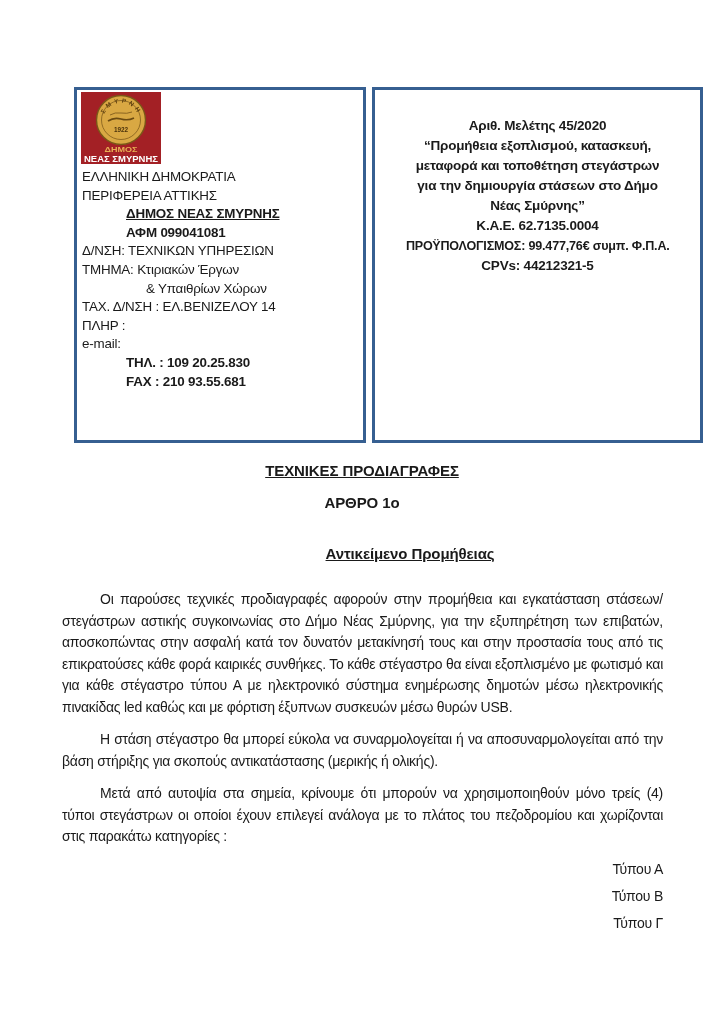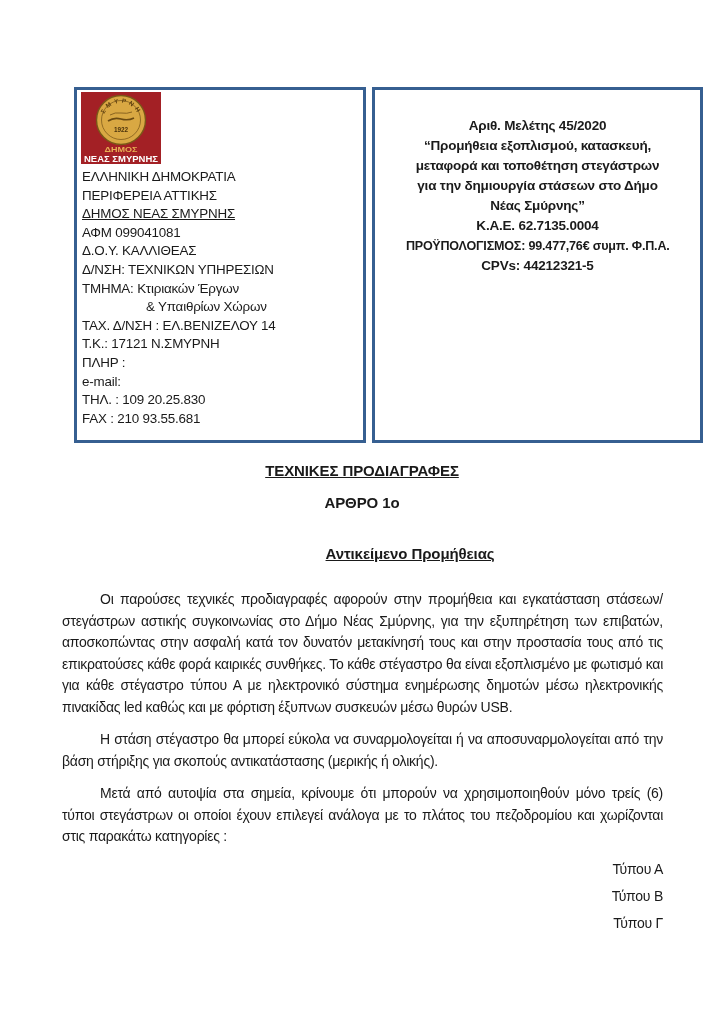--- a/index.html
+++ b/index.html
@@ -37,21 +37,21 @@
   
   .logo-wrap { width:80px; height:72px; margin:0 0 4px 1px; }
   .logo-wrap svg { display:block; }
 
   
   .agency-line {
     font-size:13.4px; line-height:18.6px;
     letter-spacing:-0.2px; white-space:nowrap;
     padding-left:2px;
   }
-  .bold { font-weight:normal; }
+  .bold { font-weight:bold;margin-left:44px; }
   .underline { text-decoration:underline; }
   .indent2 { padding-left:66px; }
 
   
   .doc-title {
     position:absolute; left:0; width:100%;
     text-align:center; font-weight:bold; font-size:15px;
     letter-spacing:-0.1px;
   }
   .main-title { top:462px; text-decoration:underline; }
@@ -91,26 +91,24 @@
           <path d="M 29 23 q 5 -3 11 -2 q 6 1 11 -1" fill="none" stroke="#8A6420" stroke-width="1"></path>
           <text x="40" y="39.5" font-size="6.4" font-weight="bold" fill="#4A320C" text-anchor="middle">1922</text>
           <text x="40" y="60" font-size="8" font-weight="bold" fill="#E8B054" text-anchor="middle" textLength="33" lengthAdjust="spacingAndGlyphs">ΔΗΜΟΣ</text>
           <text x="40" y="69.5" font-size="8.8" font-weight="bold" fill="#FFFFFF" text-anchor="middle" textLength="74" lengthAdjust="spacingAndGlyphs">ΝΕΑΣ ΣΜΥΡΝΗΣ</text>
         </svg>
       </div>
       <div class="agency-line">ΕΛΛΗΝΙΚΗ ΔΗΜΟΚΡΑΤΙΑ</div>
       <div class="agency-line">ΠΕΡΙΦΕΡΕΙΑ ΑΤΤΙΚΗΣ</div>
       <div class="agency-line bold underline">ΔΗΜΟΣ ΝΕΑΣ ΣΜΥΡΝΗΣ</div>
       <div class="agency-line bold">ΑΦΜ 099041081</div>
-      <div class="agency-line">Δ.Ο.Υ. ΚΑΛΛΙΘΕΑΣ</div>
       <div class="agency-line">Δ/ΝΣΗ: ΤΕΧΝΙΚΩΝ ΥΠΗΡΕΣΙΩΝ</div>
       <div class="agency-line">ΤΜΗΜΑ: Κτιριακών Έργων</div>
       <div class="agency-line indent2">&amp; Υπαιθρίων Χώρων</div>
       <div class="agency-line">ΤΑΧ. Δ/ΝΣΗ : ΕΛ.ΒΕΝΙΖΕΛΟΥ 14</div>
-      <div class="agency-line">Τ.Κ.: 17121 Ν.ΣΜΥΡΝΗ</div>
       <div class="agency-line">ΠΛΗΡ :</div>
       <div class="agency-line">e-mail:</div>
       <div class="agency-line bold">ΤΗΛ. : 109 20.25.830</div>
       <div class="agency-line bold">FAX : 210 93.55.681</div>
     </div>
 
     <div class="hbox hbox-right">
       <div class="study-line">Αριθ. Μελέτης 45/2020</div>
       <div class="study-line">“Προμήθεια εξοπλισμού, κατασκευή,</div>
       <div class="study-line">μεταφορά και τοποθέτηση στεγάστρων</div>
@@ -122,21 +120,21 @@
     </div>
   </div>
 
   <div class="doc-title main-title">ΤΕΧΝΙΚΕΣ ΠΡΟΔΙΑΓΡΑΦΕΣ</div>
   <div class="doc-title article-title">ΑΡΘΡΟ 1ο</div>
   <div class="doc-title article-subtitle">Αντικείμενο Προμήθειας</div>
 
   <div class="body-copy">
     <p>Οι παρούσες τεχνικές προδιαγραφές αφορούν στην προμήθεια και εγκατάσταση στάσεων/στεγάστρων αστικής συγκοινωνίας στο Δήμο Νέας Σμύρνης, για την εξυπηρέτηση των επιβατών, αποσκοπώντας στην ασφαλή κατά τον δυνατόν μετακίνησή τους και στην προστασία τους από τις επικρατούσες κάθε φορά καιρικές συνθήκες. Το κάθε στέγαστρο θα είναι εξοπλισμένο με φωτισμό και για κάθε στέγαστρο τύπου Α με ηλεκτρονικό σύστημα ενημέρωσης δημοτών μέσω ηλεκτρονικής πινακίδας led καθώς και με φόρτιση έξυπνων συσκευών μέσω θυρών USB.</p>
     <p>Η στάση στέγαστρο θα μπορεί εύκολα να συναρμολογείται ή να αποσυναρμολογείται από την βάση στήριξης για σκοπούς αντικατάστασης (μερικής ή ολικής).</p>
-    <p>Μετά από αυτοψία στα σημεία, κρίνουμε ότι μπορούν να χρησιμοποιηθούν μόνο τρείς (6) τύποι στεγάστρων οι οποίοι έχουν επιλεγεί ανάλογα με το πλάτος του πεζοδρομίου και χωρίζονται στις παρακάτω κατηγορίες :</p>
+    <p>Μετά από αυτοψία στα σημεία, κρίνουμε ότι μπορούν να χρησιμοποιηθούν μόνο τρείς (4) τύποι στεγάστρων οι οποίοι έχουν επιλεγεί ανάλογα με το πλάτος του πεζοδρομίου και χωρίζονται στις παρακάτω κατηγορίες :</p>
     <div class="type-list">
       <div class="type-item">Τύπου Α</div>
       <div class="type-item">Τύπου Β</div>
       <div class="type-item">Τύπου Γ</div>
     </div>
   </div>
 
 </div>
 
 </body></html>

